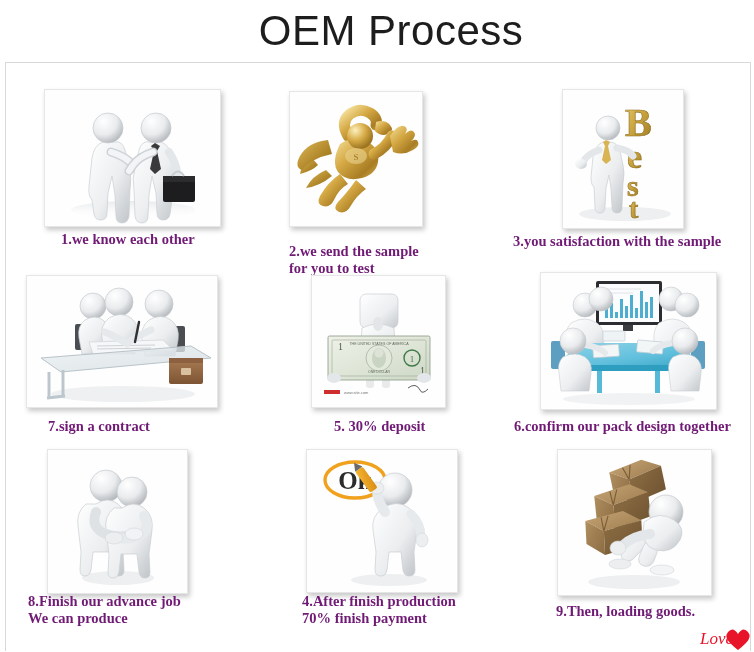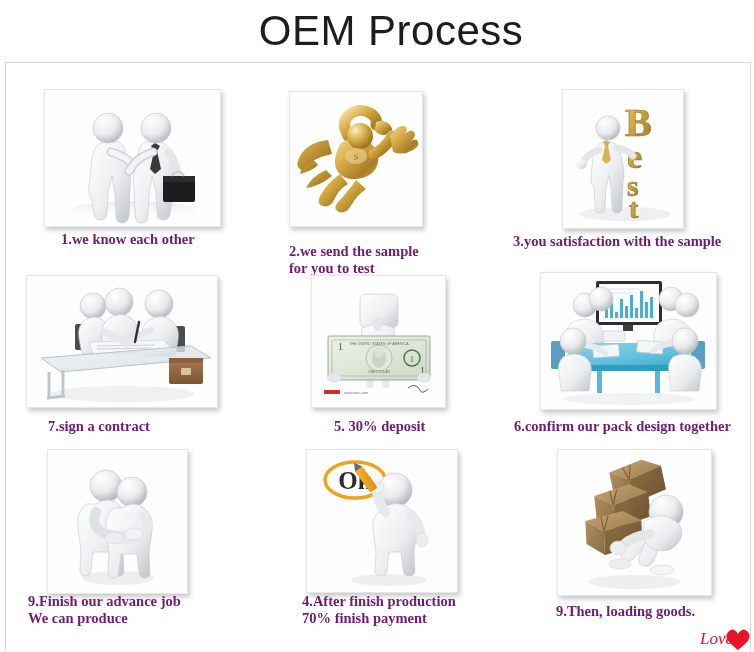--- a/index.html
+++ b/index.html
@@ -408,21 +408,21 @@
 
         <circle cx="84" cy="42" r="15" fill="url(#g_head7)" stroke="#c5cace" stroke-width="0.7"></circle>
         <path d="M74 58 q12 -8 22 0 q10 8 8 22 l-3 24 l1 18 q0 6 -5 6 q-5 0 -6 -6 l-2 -18 l-16 0 l-2 18 q-1 6 -6 6 q-5 0 -5 -6 l1 -18 l-3 -24 q-2 -14 8 -22 z" fill="url(#g_w7)" stroke="#c9ced2" stroke-width="0.7"></path>
 
         <path d="M48 62 q-6 16 10 22 q14 5 28 0" stroke="#dfe2e5" stroke-width="10" fill="none" stroke-linecap="round"></path>
         <path d="M96 66 q8 14 -6 20 q-12 5 -24 1" stroke="#e7eaec" stroke-width="10" fill="none" stroke-linecap="round"></path>
         <ellipse cx="66" cy="88" rx="9" ry="6" fill="#eceef0" stroke="#d2d6da" stroke-width="0.6"></ellipse>
         <ellipse cx="86" cy="84" rx="9" ry="6" fill="#f1f3f4" stroke="#d2d6da" stroke-width="0.6"></ellipse>
       </svg>
     </div>
-    <div class="caption" style="left:22px;top:530px;width:210px;">9.Finish our advance job
+    <div class="caption" style="left:22px;top:530px;width:210px;">8.Finish our advance job
  We can produce</div>
   </div>
 
   <div class="cell">
     <div class="card" style="left:300px;top:386px;width:150px;height:142px;">
       <svg viewBox="0 0 150 142">
         <defs>
           <linearGradient id="g_w8" x1="0" y1="0" x2="1" y2="1">
             <stop offset="0%" stop-color="#ffffff"></stop>
               <stop offset="58%" stop-color="#ebedef"></stop>

